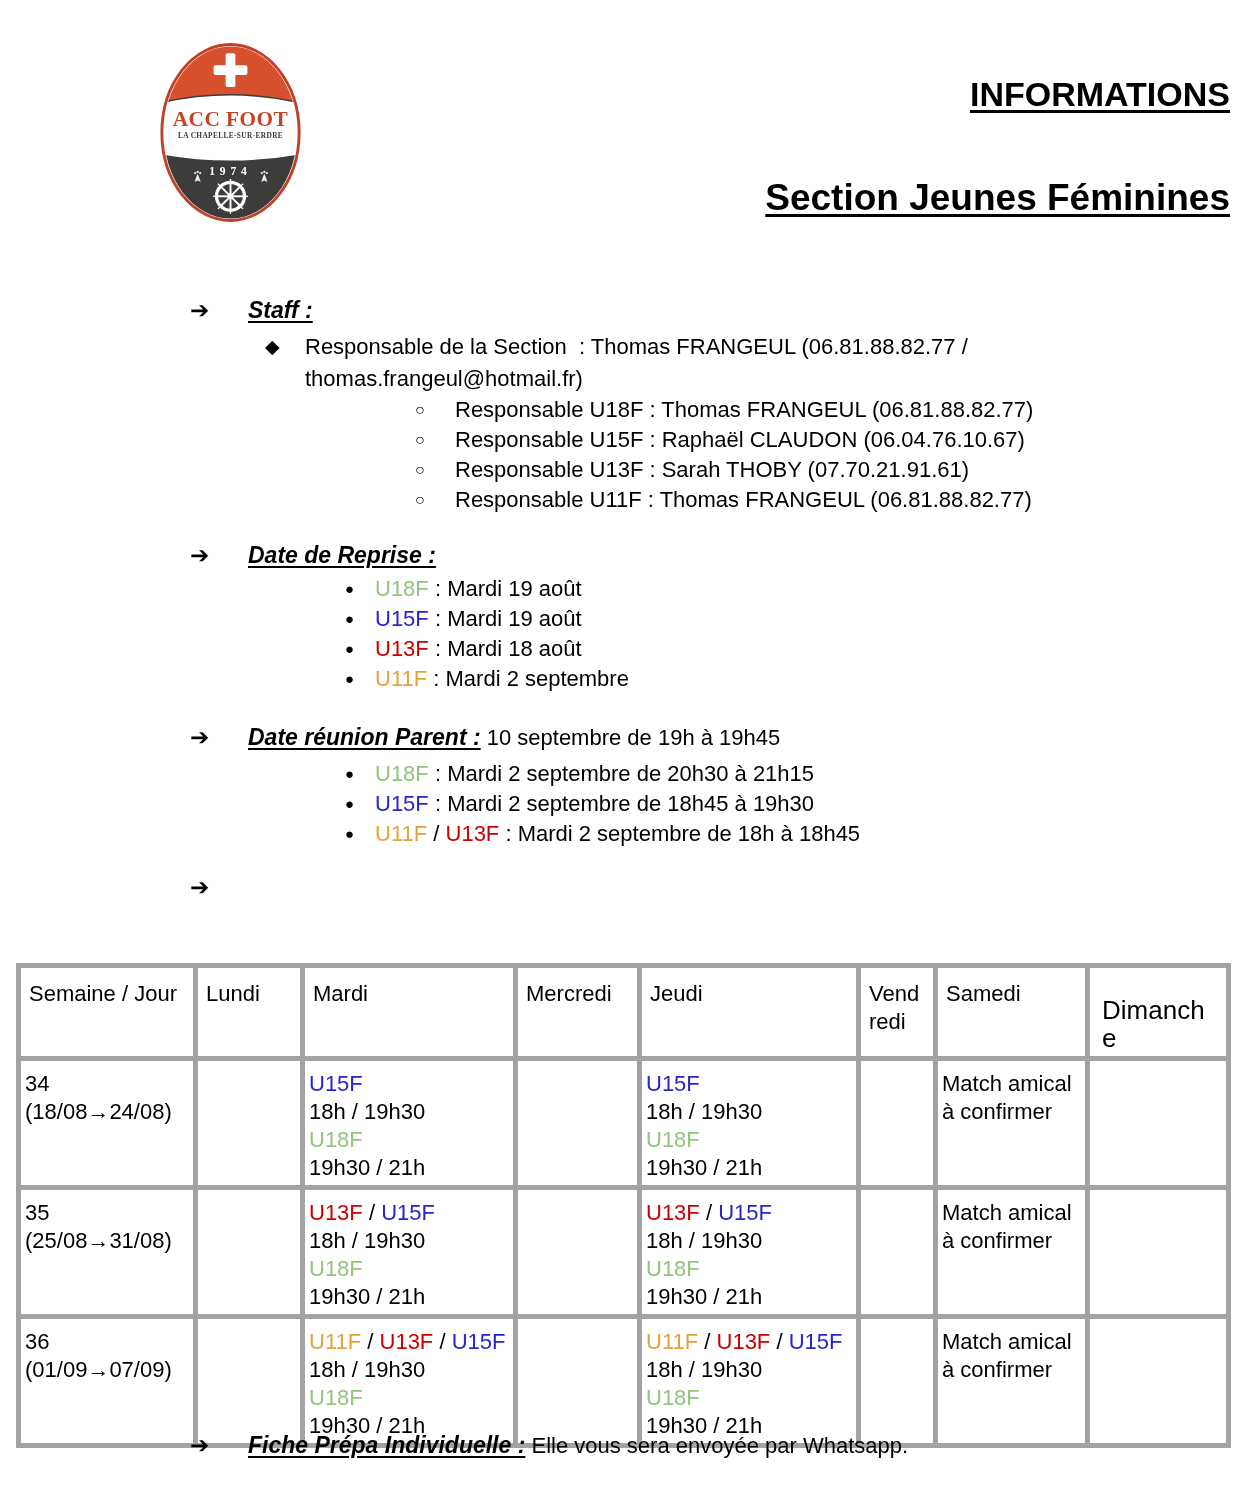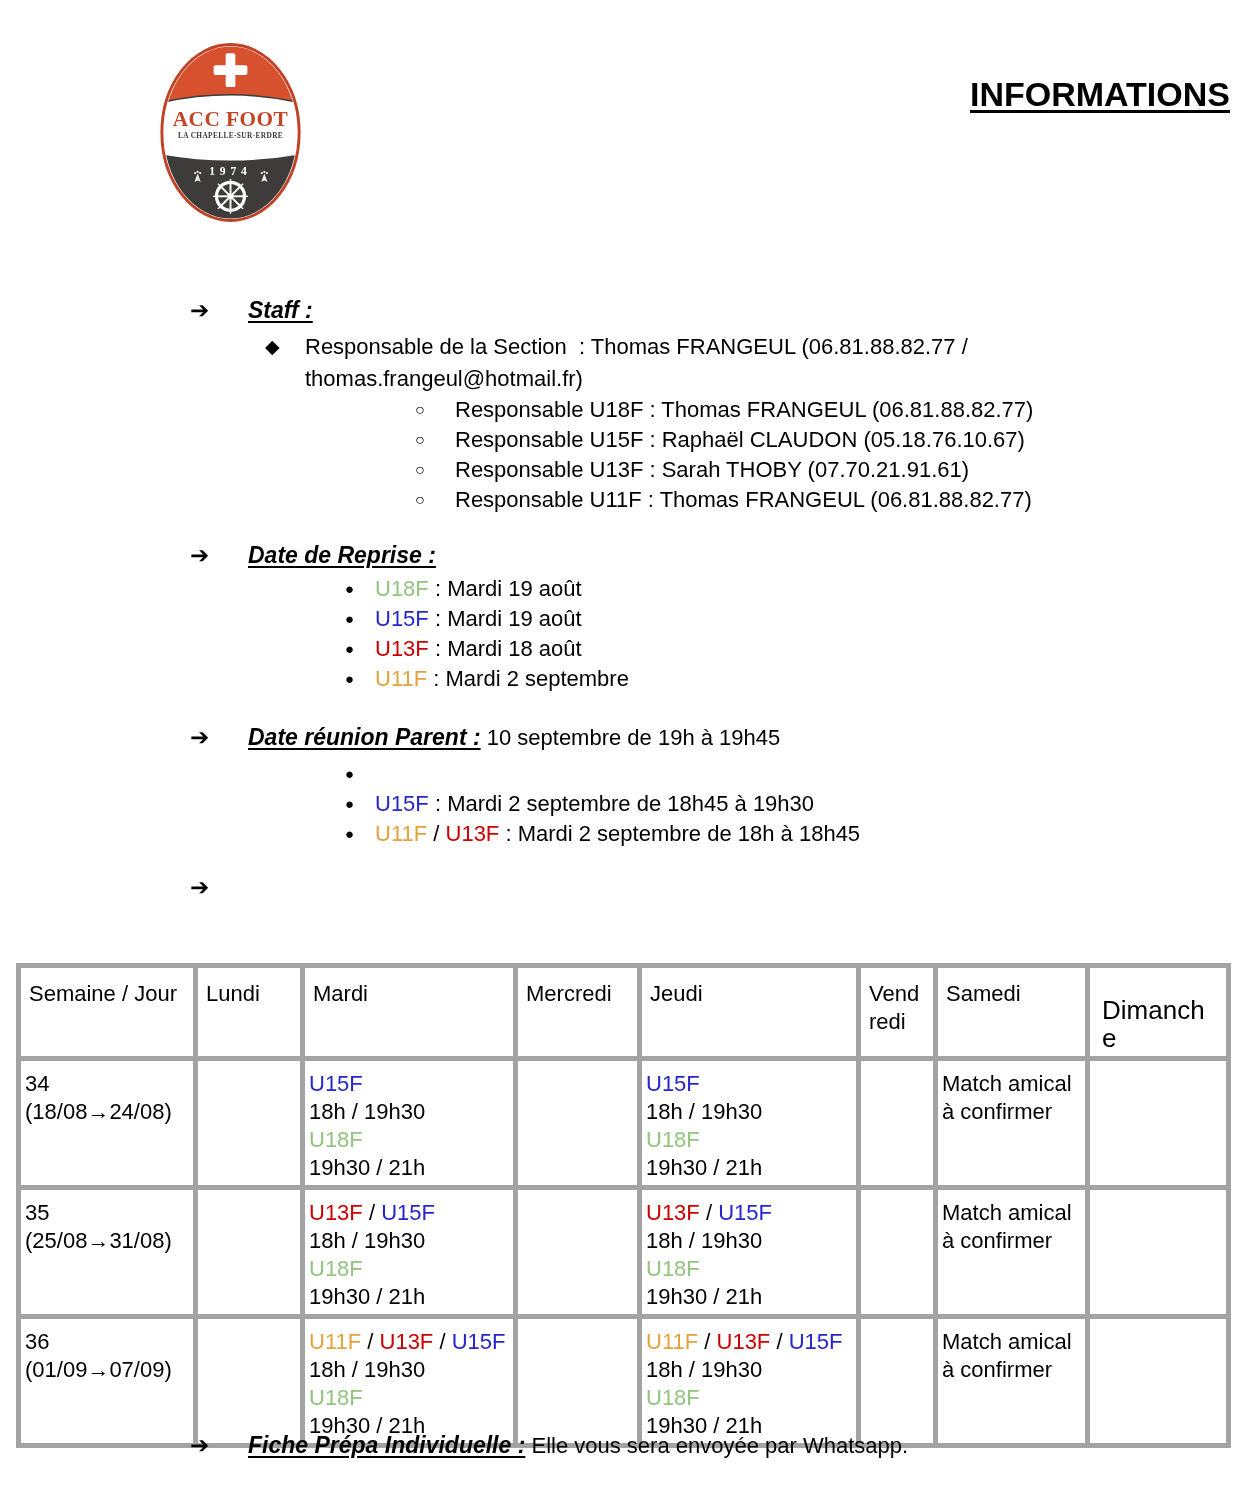--- a/index.html
+++ b/index.html
@@ -124,20 +124,21 @@
         <line x1="62" y1="148" x2="65" y2="151"></line>
           <line x1="85" y1="171" x2="88" y2="174"></line>
         <line x1="88" y1="148" x2="85" y2="151"></line>
           <line x1="65" y1="171" x2="62" y2="174"></line>
       </g>
     </g>
   </svg>
 
   <div class="titles">
     <div class="title-main">INFORMATIONS</div>
+    <div class="title-section">Section Jeunes Féminines</div>
   </div>
 
   <div class="section sec-staff">
     <div class="h-row">
       <span class="b-arrow">➔</span>
       <span class="heading">Staff :</span>
     </div>
     <div class="lead-item">
       <span class="b-diamond">◆</span>
       <span class="lead-text">
@@ -145,21 +146,21 @@
         <span class="line">thomas.frangeul@hotmail.fr)</span>
       </span>
     </div>
     <div id="staff-list">
         <div class="sub-item">
           <span class="b-circle">○</span>
           <span class="sub-text">Responsable U18F : Thomas FRANGEUL (06.81.88.82.77)</span>
         </div>
         <div class="sub-item">
           <span class="b-circle">○</span>
-          <span class="sub-text">Responsable U15F : Raphaël CLAUDON (05.18.76.10.67)</span>
+          <span class="sub-text">Responsable U15F : Raphaël CLAUDON (06.04.76.10.67)</span>
         </div>
         <div class="sub-item">
           <span class="b-circle">○</span>
           <span class="sub-text">Responsable U13F : Sarah THOBY (07.70.21.91.61)</span>
         </div>
         <div class="sub-item">
           <span class="b-circle">○</span>
           <span class="sub-text">Responsable U11F : Thomas FRANGEUL (06.81.88.82.77)</span>
         </div>
       </div>
@@ -193,20 +194,21 @@
   <div class="section sec-reunion">
     <div class="h-row">
       <span class="b-arrow">➔</span>
       <span>
         <span class="heading">Date réunion Parent :</span><span class="heading-suffix"> 10 septembre de 19h à 19h45</span>
       </span>
     </div>
     <div class="p-list">
         <div class="p-item">
           <span class="b-disc">●</span>
+          <span class="p-text"><span class="team-label" style="color: rgb(147, 196, 125);">U18F</span><span class="text-part"> : Mardi 2 septembre de 20h30 à 21h15</span></span>
         </div>
         <div class="p-item">
           <span class="b-disc">●</span>
           <span class="p-text"><span class="team-label" style="color: rgb(38, 38, 204);">U15F</span><span class="text-part"> : Mardi 2 septembre de 18h45 à 19h30</span></span>
         </div>
         <div class="p-item">
           <span class="b-disc">●</span>
           <span class="p-text"><span class="team-label" style="color: rgb(227, 163, 60);">U11F</span><span class="text-part"> / </span><span class="team-label" style="color: rgb(204, 0, 0);">U13F</span><span class="text-part"> : Mardi 2 septembre de 18h à 18h45</span></span>
         </div>
       </div>

